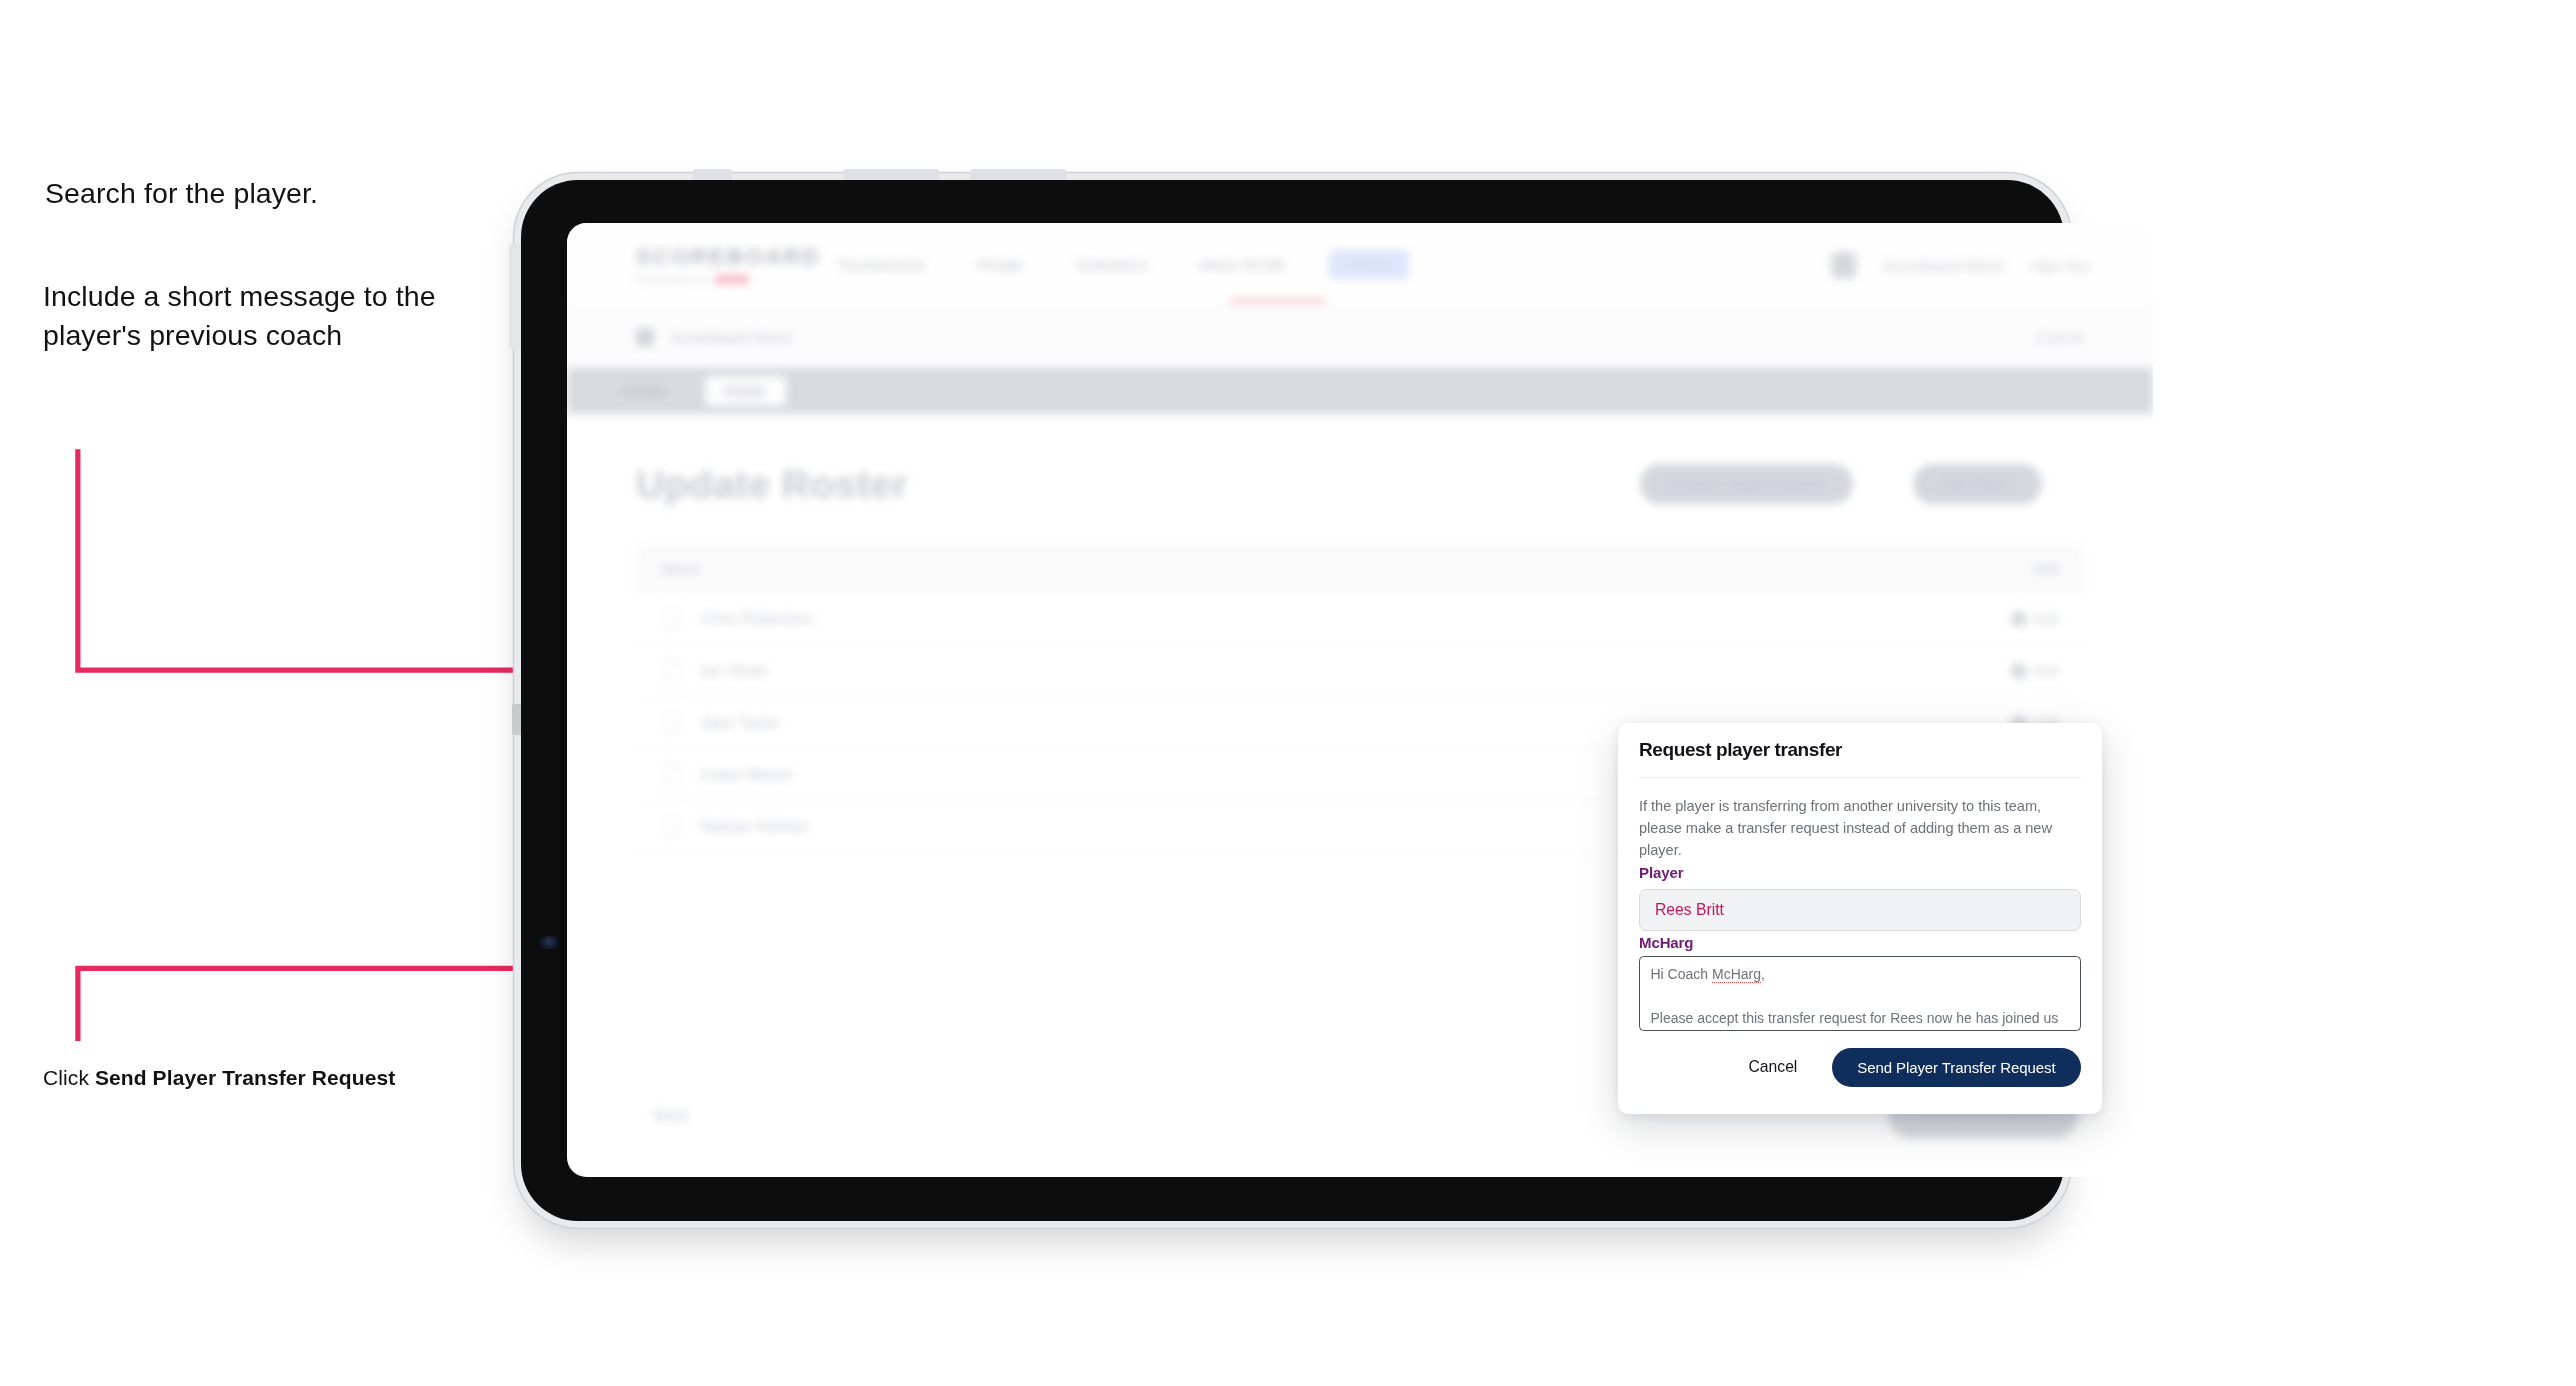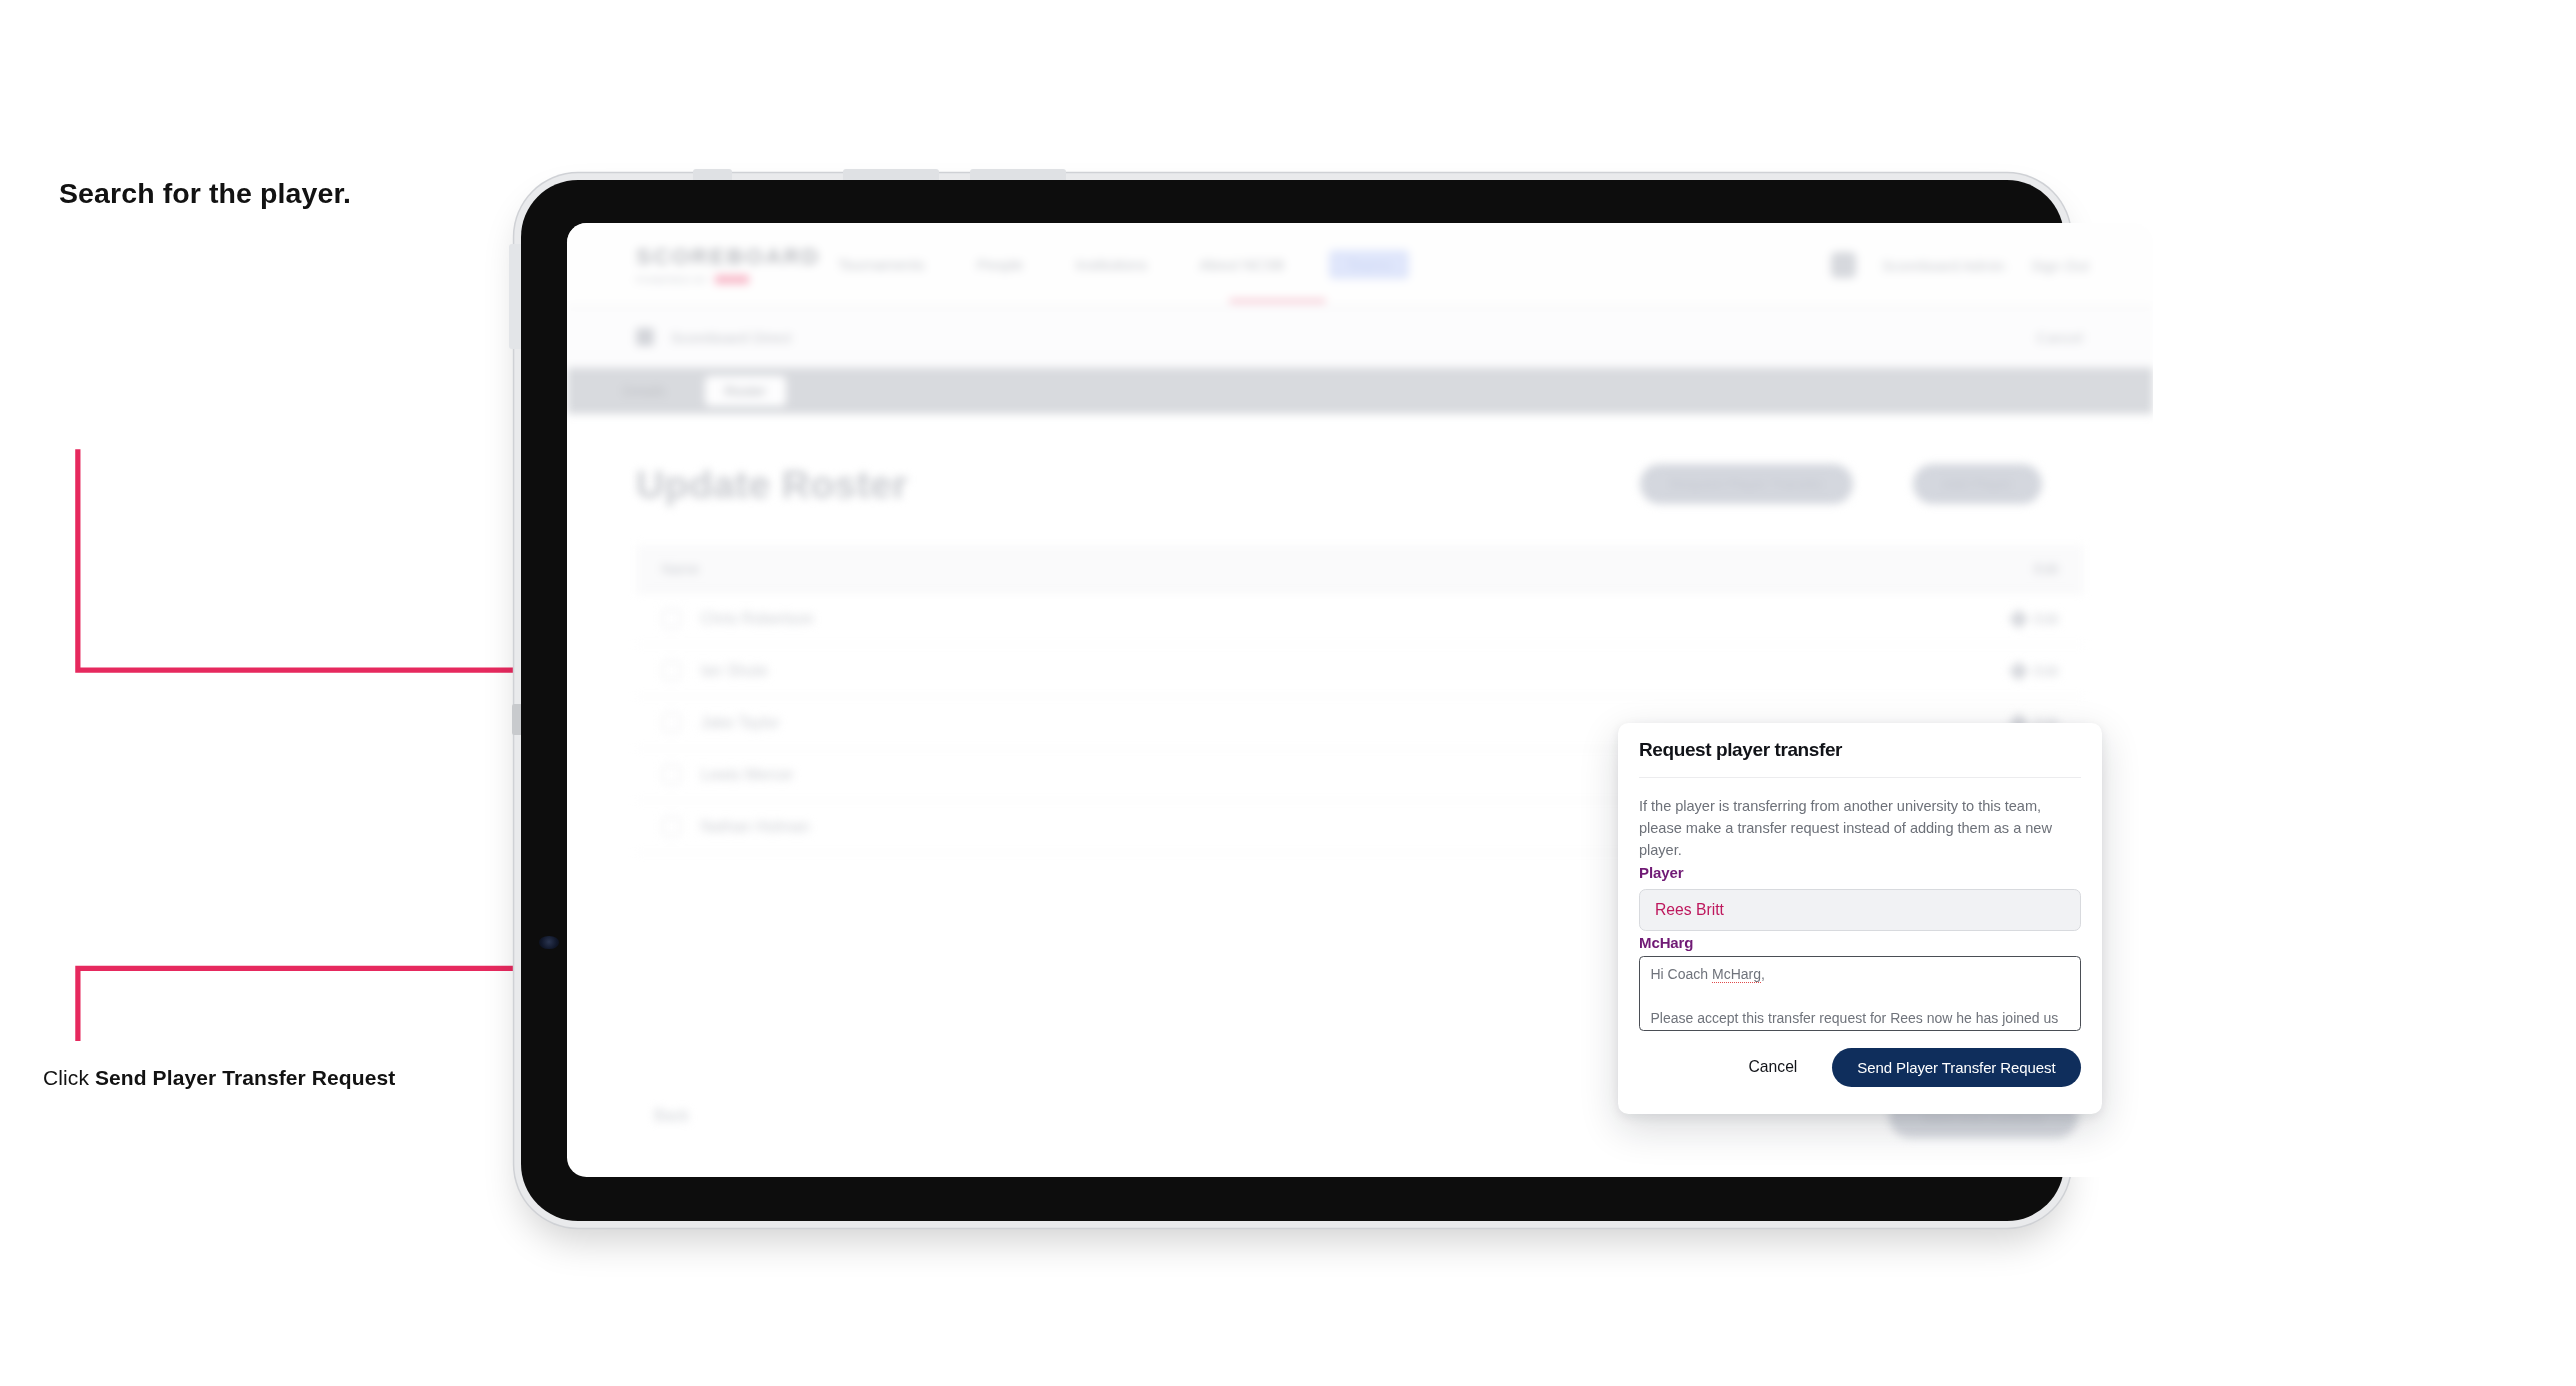--- a/index.html
+++ b/index.html
@@ -12,21 +12,21 @@
   #page { position: relative; width: 2576px; height: 1386px; background: #fff; }
 
   
   .annot {
     position: absolute;
     color: #121212;
     font-size: 28.5px;
     line-height: 1.38;
     letter-spacing: 0.1px;
   }
-  #annot-search { left: 59px; top: 174px; width: 464px; font-weight: bold; }
+  #annot-search { left: 45px; top: 174px; width: 464px; }
   #annot-message { left: 43px; top: 277px; width: 434px; }
   #annot-click { left: 43px; top: 1063px; width: 419px; font-size: 21px; line-height: 1.45; }
   #annot-click b { font-weight: 700; }
 
   
   .arrow-svg { position: absolute; overflow: visible; pointer-events: none; }
   #arrow-one { left: 0px; top: 0px; width: 1048px; height: 719px; }
   #arrow-two { left: 0px; top: 861px; width: 1468px; height: 300px; }
 
   
@@ -226,20 +226,21 @@
     font-family: "Liberation Sans", sans-serif; letter-spacing: -0.1px;
   }
 </style>
 </head>
 <body>
 
 <div id="page">
 
   <div class="annot" id="annot-search">Search for the player.</div>
 
+  <div class="annot" id="annot-message">Include a short message to the player's previous coach</div>
 
   <div class="annot" id="annot-click">
     <span>Click </span><b>Send Player Transfer Request</b>
   </div>
 
   <svg class="arrow-svg" id="arrow-one" viewBox="0 0 1400 960">
     <polyline points="104,600 104,895 1365,895" fill="none" stroke="#E6295E" stroke-width="7"></polyline>
     <polyline points="1330,862 1368,895 1330,928" fill="none" stroke="#E6295E" stroke-width="8" stroke-linecap="butt" stroke-linejoin="miter"></polyline>
   </svg>
 

